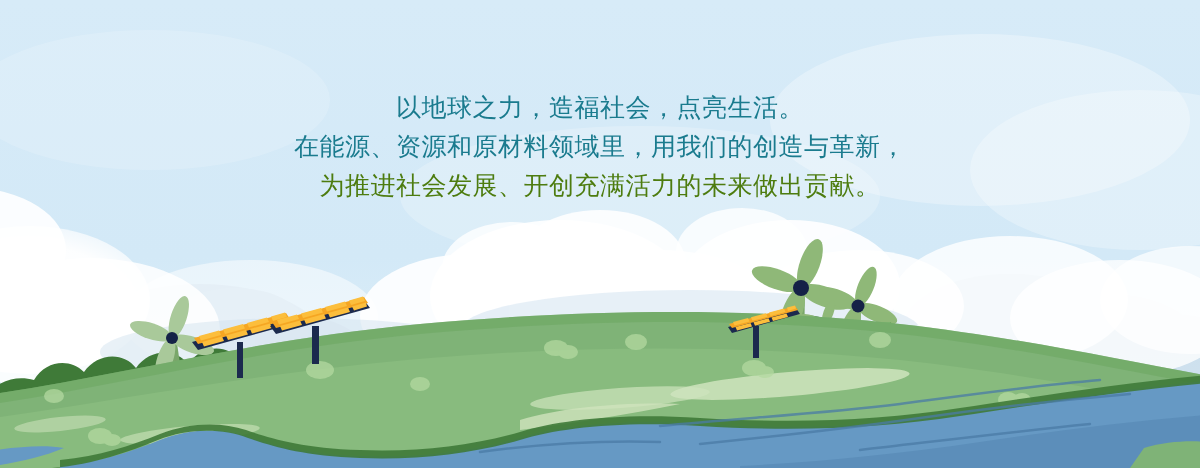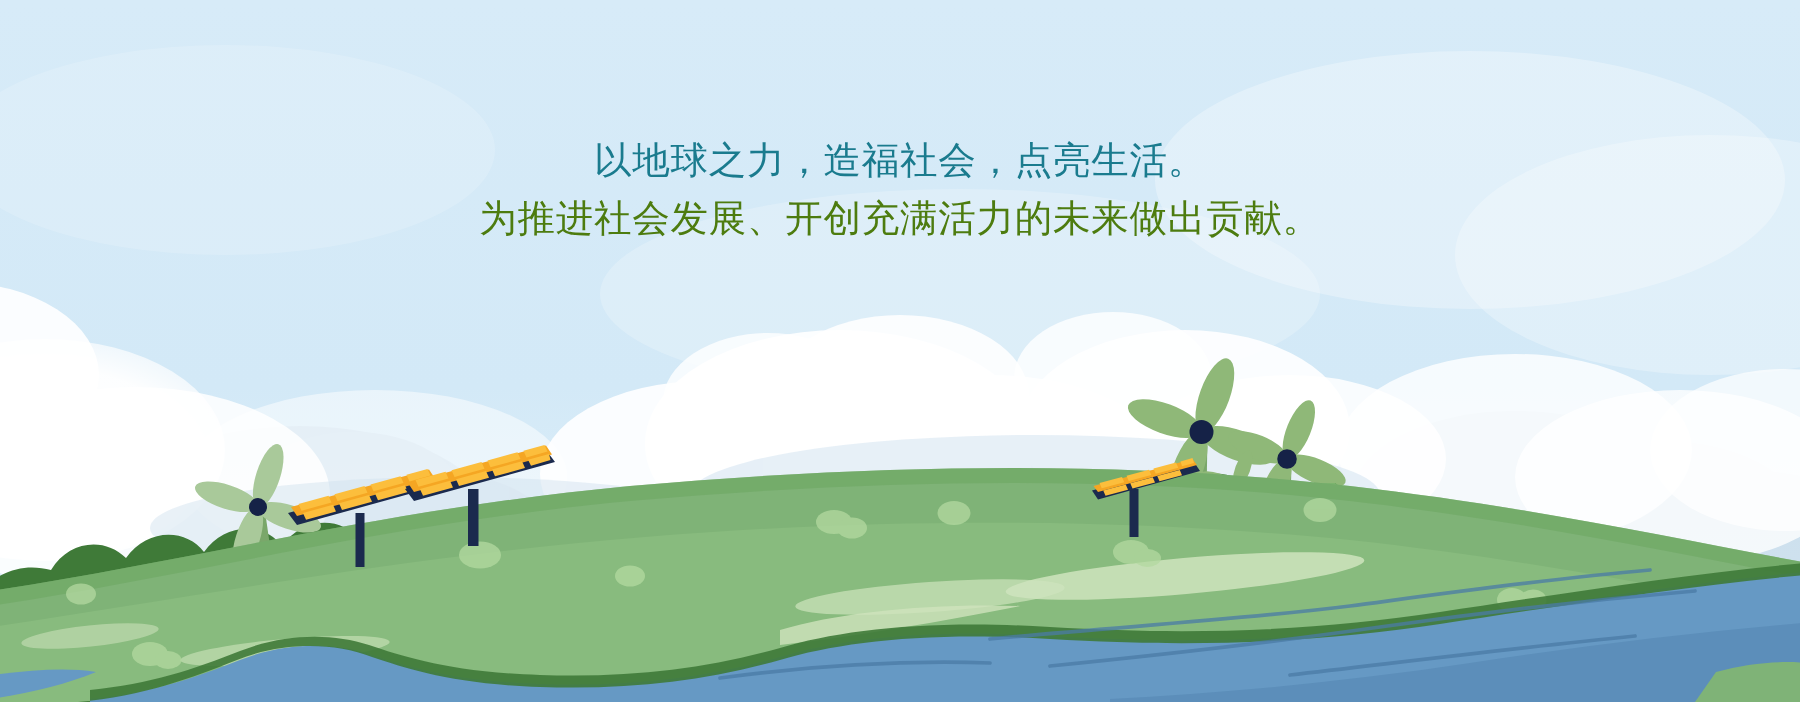--- a/index.html
+++ b/index.html
@@ -340,16 +340,17 @@
             <path d="M771.5,317.4 L786.5,313.4 L788,316.9 L773,320.9 Z"></path>
           </g>
         </g>
       </g>
 
     </g>
   </svg>
 
   <div id="tagline">
     <span class="line" style="color: rgb(26, 123, 142);">以地球之力，造福社会，点亮生活。</span>
+    <span class="line" style="color: rgb(26, 123, 142);">在能源、资源和原材料领域里，用我们的创造与革新，</span>
     <span class="line" style="color: #4d7c0f;">为推进社会发展、开创充满活力的未来做出贡献。</span>
   </div>
 
 </div>
 
 </body></html>

